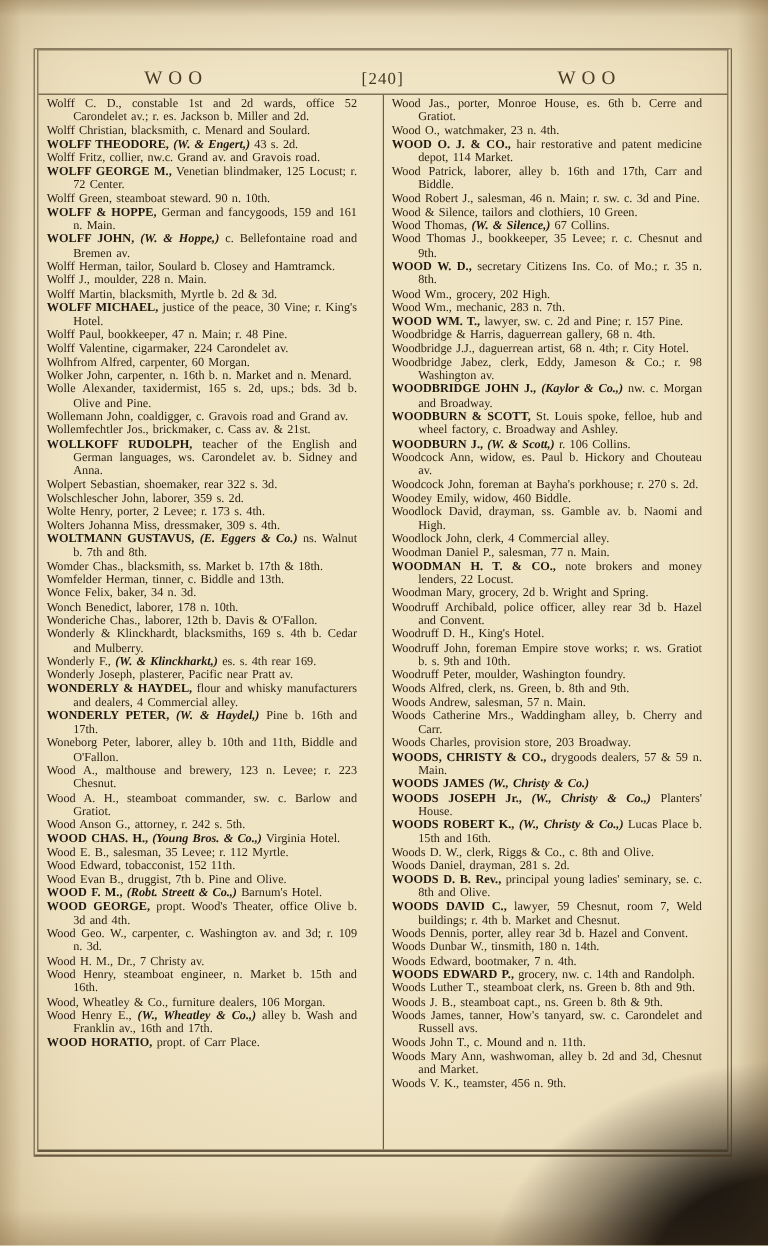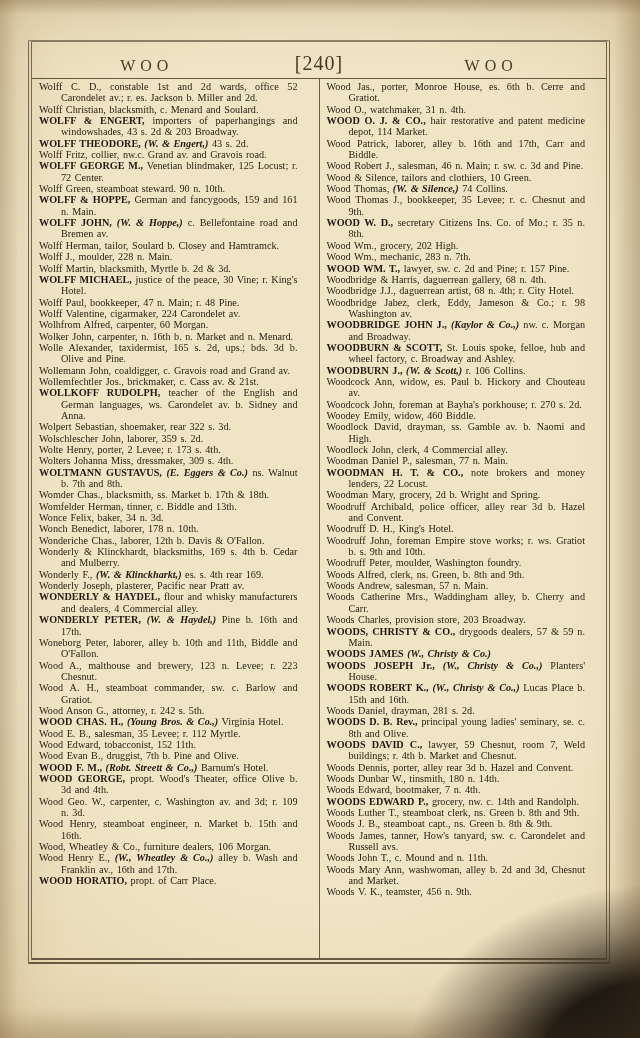--- a/index.html
+++ b/index.html
@@ -32,21 +32,21 @@
   }
   .header{
     display:flex;align-items:flex-end;height:33px;
     color:#42351f;
   }
   .h-abbrev{
     width:40%;text-align:center;font-size:16px;letter-spacing:5px;
     color:#4a3c26;
   }
   .h-page{
-    width:20%;text-align:center;font-size:20px;letter-spacing:1px;color:#453823;
+    width:20%;text-align:center;font-size:14px;letter-spacing:1px;color:#453823;
   }
   .rule{height:1px;background:#4a3c26;margin-top:3px;opacity:.85;}
   .columns{
     display:flex;height:calc(100% - 37px);overflow:hidden;
   }
   .col{
     flex:1 1 0;padding:2px 21px 0 7px;overflow:hidden;
   }
   .divider{width:1px;background:#4a3c26;opacity:.8;}
   .entry{
@@ -68,21 +68,20 @@
     <div class="header">
       <span class="h-abbrev">WOO</span>
       <span class="h-page">[240]</span>
       <span class="h-abbrev">WOO</span>
     </div>
     <div class="rule"></div>
     <div class="columns">
       <div class="col">
           <p class="entry"><span>Wolff C. D., constable 1st and 2d wards, office 52 Carondelet av.; r. es. Jackson b. Miller and 2d.</span></p>
           <p class="entry"><span>Wolff Christian, blacksmith, c. Menard and Soulard.</span></p>
-          <p class="entry"><span class="bold">WOLFF &amp; ENGERT,</span><span> importers of paperhangings and windowshades, 43 s. 2d &amp; 203 Broadway.</span></p>
           <p class="entry"><span class="bold">WOLFF THEODORE, </span><span class="bold italic">(W. &amp; Engert,)</span><span> 43 s. 2d.</span></p>
           <p class="entry"><span>Wolff Fritz, collier, nw.c. Grand av. and Gravois road.</span></p>
           <p class="entry"><span class="bold">WOLFF GEORGE M.,</span><span> Venetian blindmaker, 125 Locust; r. 72 Center.</span></p>
           <p class="entry"><span>Wolff Green, steamboat steward. 90 n. 10th.</span></p>
           <p class="entry"><span class="bold">WOLFF &amp; HOPPE,</span><span> German and fancygoods, 159 and 161 n. Main.</span></p>
           <p class="entry"><span class="bold">WOLFF JOHN, </span><span class="bold italic">(W. &amp; Hoppe,)</span><span> c. Bellefontaine road and Bremen av.</span></p>
           <p class="entry"><span>Wolff Herman, tailor, Soulard b. Closey and Hamtramck.</span></p>
           <p class="entry"><span>Wolff J., moulder, 228 n. Main.</span></p>
           <p class="entry"><span>Wolff Martin, blacksmith, Myrtle b. 2d &amp; 3d.</span></p>
           <p class="entry"><span class="bold">WOLFF MICHAEL,</span><span> justice of the peace, 30 Vine; r. King's Hotel.</span></p>
@@ -113,34 +112,35 @@
           <p class="entry"><span>Wood A., malthouse and brewery, 123 n. Levee; r. 223 Chesnut.</span></p>
           <p class="entry"><span>Wood A. H., steamboat commander, sw. c. Barlow and Gratiot.</span></p>
           <p class="entry"><span>Wood Anson G., attorney, r. 242 s. 5th.</span></p>
           <p class="entry"><span class="bold">WOOD CHAS. H., </span><span class="bold italic">(Young Bros. &amp; Co.,)</span><span> Virginia Hotel.</span></p>
           <p class="entry"><span>Wood E. B., salesman, 35 Levee; r. 112 Myrtle.</span></p>
           <p class="entry"><span>Wood Edward, tobacconist, 152 11th.</span></p>
           <p class="entry"><span>Wood Evan B., druggist, 7th b. Pine and Olive.</span></p>
           <p class="entry"><span class="bold">WOOD F. M., </span><span class="bold italic">(Robt. Streett &amp; Co.,)</span><span> Barnum's Hotel.</span></p>
           <p class="entry"><span class="bold">WOOD GEORGE,</span><span> propt. Wood's Theater, office Olive b. 3d and 4th.</span></p>
           <p class="entry"><span>Wood Geo. W., carpenter, c. Washington av. and 3d; r. 109 n. 3d.</span></p>
+          <p class="entry"><span>Wood H. M., Dr., 7 Christy av.</span></p>
           <p class="entry"><span>Wood Henry, steamboat engineer, n. Market b. 15th and 16th.</span></p>
           <p class="entry"><span>Wood, Wheatley &amp; Co., furniture dealers, 106 Morgan.</span></p>
           <p class="entry"><span>Wood Henry E., </span><span class="bold italic">(W., Wheatley &amp; Co.,)</span><span> alley b. Wash and Franklin av., 16th and 17th.</span></p>
           <p class="entry"><span class="bold">WOOD HORATIO,</span><span> propt. of Carr Place.</span></p>
         </div>
       <div class="divider"></div>
       <div class="col">
           <p class="entry"><span>Wood Jas., porter, Monroe House, es. 6th b. Cerre and Gratiot.</span></p>
-          <p class="entry"><span>Wood O., watchmaker, 31 n. 4th.</span></p>
+          <p class="entry"><span>Wood O., watchmaker, 23 n. 4th.</span></p>
           <p class="entry"><span class="bold">WOOD O. J. &amp; CO.,</span><span> hair restorative and patent medicine depot, 114 Market.</span></p>
           <p class="entry"><span>Wood Patrick, laborer, alley b. 16th and 17th, Carr and Biddle.</span></p>
           <p class="entry"><span>Wood Robert J., salesman, 46 n. Main; r. sw. c. 3d and Pine.</span></p>
           <p class="entry"><span>Wood &amp; Silence, tailors and clothiers, 10 Green.</span></p>
-          <p class="entry"><span>Wood Thomas, </span><span class="bold italic">(W. &amp; Silence,)</span><span> 74 Collins.</span></p>
+          <p class="entry"><span>Wood Thomas, </span><span class="bold italic">(W. &amp; Silence,)</span><span> 67 Collins.</span></p>
           <p class="entry"><span>Wood Thomas J., bookkeeper, 35 Levee; r. c. Chesnut and 9th.</span></p>
           <p class="entry"><span class="bold">WOOD W. D.,</span><span> secretary Citizens Ins. Co. of Mo.; r. 35 n. 8th.</span></p>
           <p class="entry"><span>Wood Wm., grocery, 202 High.</span></p>
           <p class="entry"><span>Wood Wm., mechanic, 283 n. 7th.</span></p>
           <p class="entry"><span class="bold">WOOD WM. T.,</span><span> lawyer, sw. c. 2d and Pine; r. 157 Pine.</span></p>
           <p class="entry"><span>Woodbridge &amp; Harris, daguerrean gallery, 68 n. 4th.</span></p>
           <p class="entry"><span>Woodbridge J.J., daguerrean artist, 68 n. 4th; r. City Hotel.</span></p>
           <p class="entry"><span>Woodbridge Jabez, clerk, Eddy, Jameson &amp; Co.; r. 98 Washington av.</span></p>
           <p class="entry"><span class="bold">WOODBRIDGE JOHN J., </span><span class="bold italic">(Kaylor &amp; Co.,)</span><span> nw. c. Morgan and Broadway.</span></p>
           <p class="entry"><span class="bold">WOODBURN &amp; SCOTT,</span><span> St. Louis spoke, felloe, hub and wheel factory, c. Broadway and Ashley.</span></p>
@@ -158,20 +158,21 @@
           <p class="entry"><span>Woodruff John, foreman Empire stove works; r. ws. Gratiot b. s. 9th and 10th.</span></p>
           <p class="entry"><span>Woodruff Peter, moulder, Washington foundry.</span></p>
           <p class="entry"><span>Woods Alfred, clerk, ns. Green, b. 8th and 9th.</span></p>
           <p class="entry"><span>Woods Andrew, salesman, 57 n. Main.</span></p>
           <p class="entry"><span>Woods Catherine Mrs., Waddingham alley, b. Cherry and Carr.</span></p>
           <p class="entry"><span>Woods Charles, provision store, 203 Broadway.</span></p>
           <p class="entry"><span class="bold">WOODS, CHRISTY &amp; CO.,</span><span> drygoods dealers, 57 &amp; 59 n. Main.</span></p>
           <p class="entry"><span class="bold">WOODS JAMES </span><span class="bold italic">(W., Christy &amp; Co.)</span></p>
           <p class="entry"><span class="bold">WOODS JOSEPH Jr., </span><span class="bold italic">(W., Christy &amp; Co.,)</span><span> Planters' House.</span></p>
           <p class="entry"><span class="bold">WOODS ROBERT K., </span><span class="bold italic">(W., Christy &amp; Co.,)</span><span> Lucas Place b. 15th and 16th.</span></p>
+          <p class="entry"><span>Woods D. W., clerk, Riggs &amp; Co., c. 8th and Olive.</span></p>
           <p class="entry"><span>Woods Daniel, drayman, 281 s. 2d.</span></p>
           <p class="entry"><span class="bold">WOODS D. B. Rev.,</span><span> principal young ladies' seminary, se. c. 8th and Olive.</span></p>
           <p class="entry"><span class="bold">WOODS DAVID C.,</span><span> lawyer, 59 Chesnut, room 7, Weld buildings; r. 4th b. Market and Chesnut.</span></p>
           <p class="entry"><span>Woods Dennis, porter, alley rear 3d b. Hazel and Convent.</span></p>
           <p class="entry"><span>Woods Dunbar W., tinsmith, 180 n. 14th.</span></p>
           <p class="entry"><span>Woods Edward, bootmaker, 7 n. 4th.</span></p>
           <p class="entry"><span class="bold">WOODS EDWARD P.,</span><span> grocery, nw. c. 14th and Randolph.</span></p>
           <p class="entry"><span>Woods Luther T., steamboat clerk, ns. Green b. 8th and 9th.</span></p>
           <p class="entry"><span>Woods J. B., steamboat capt., ns. Green b. 8th &amp; 9th.</span></p>
           <p class="entry"><span>Woods James, tanner, How's tanyard, sw. c. Carondelet and Russell avs.</span></p>

